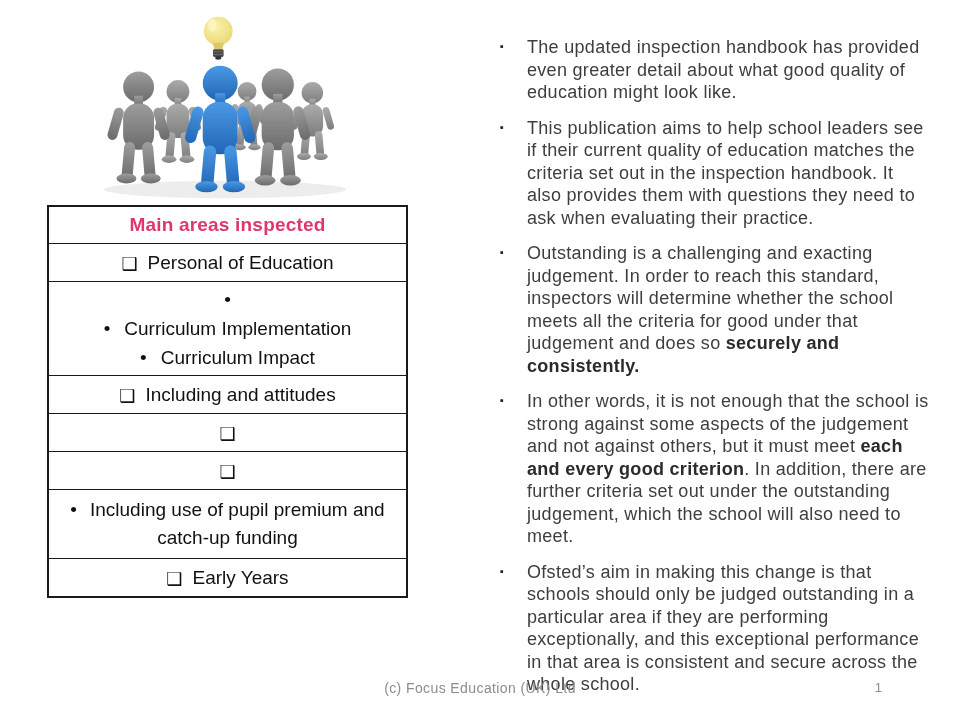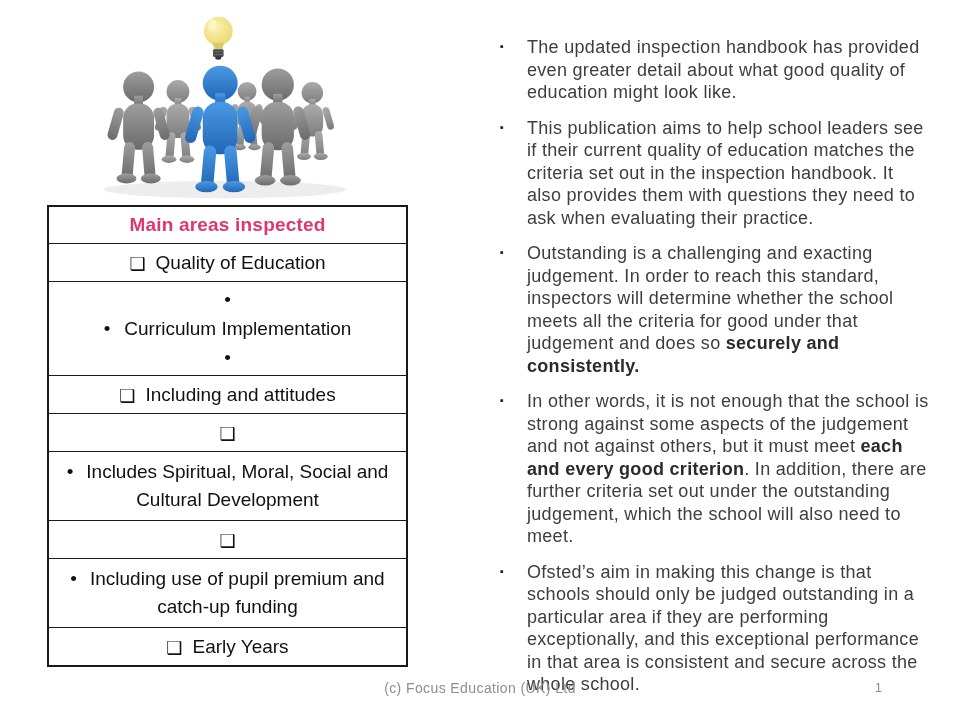--- a/index.html
+++ b/index.html
@@ -109,42 +109,42 @@
       <line x1="127.5" y1="46.4" x2="138.5" y2="46.4" stroke="#6e6e6e" stroke-width="1"></line>
       <ellipse cx="133" cy="50" rx="3.2" ry="1.8" fill="#333"></ellipse>
     </g>
   </svg>
 
   <div class="main-table">
     <div class="thead">Main areas inspected</div>
     <div id="table-rows">
         <div class="trow check">
           <span class="chk">❑</span>
-          <span>Quality of Education</span>
+          <span>Personal of Education</span>
         </div>
         <div class="trow bullet-list">
           <div class="bline">
             <span class="dot">•</span>
           </div>
           <div class="bline">
             <span class="dot">•</span>
             <span>Curriculum Implementation</span>
           </div>
           <div class="bline">
             <span class="dot">•</span>
+            <span>Curriculum Impact</span>
           </div>
         </div>
         <div class="trow check">
           <span class="chk">❑</span>
           <span>Including and attitudes</span>
         </div>
         <div class="trow check">
           <span class="chk">❑</span>
         </div>
-        <div class="trow bullet-wrap"><span class="dot">•</span><span>Includes Spiritual, Moral, Social and Cultural Development</span></div>
         <div class="trow check">
           <span class="chk">❑</span>
         </div>
         <div class="trow bullet-wrap"><span class="dot">•</span><span>Including use of pupil premium and catch-up funding</span></div>
         <div class="trow check">
           <span class="chk">❑</span>
           <span>Early Years</span>
         </div>
       </div>
   </div>

